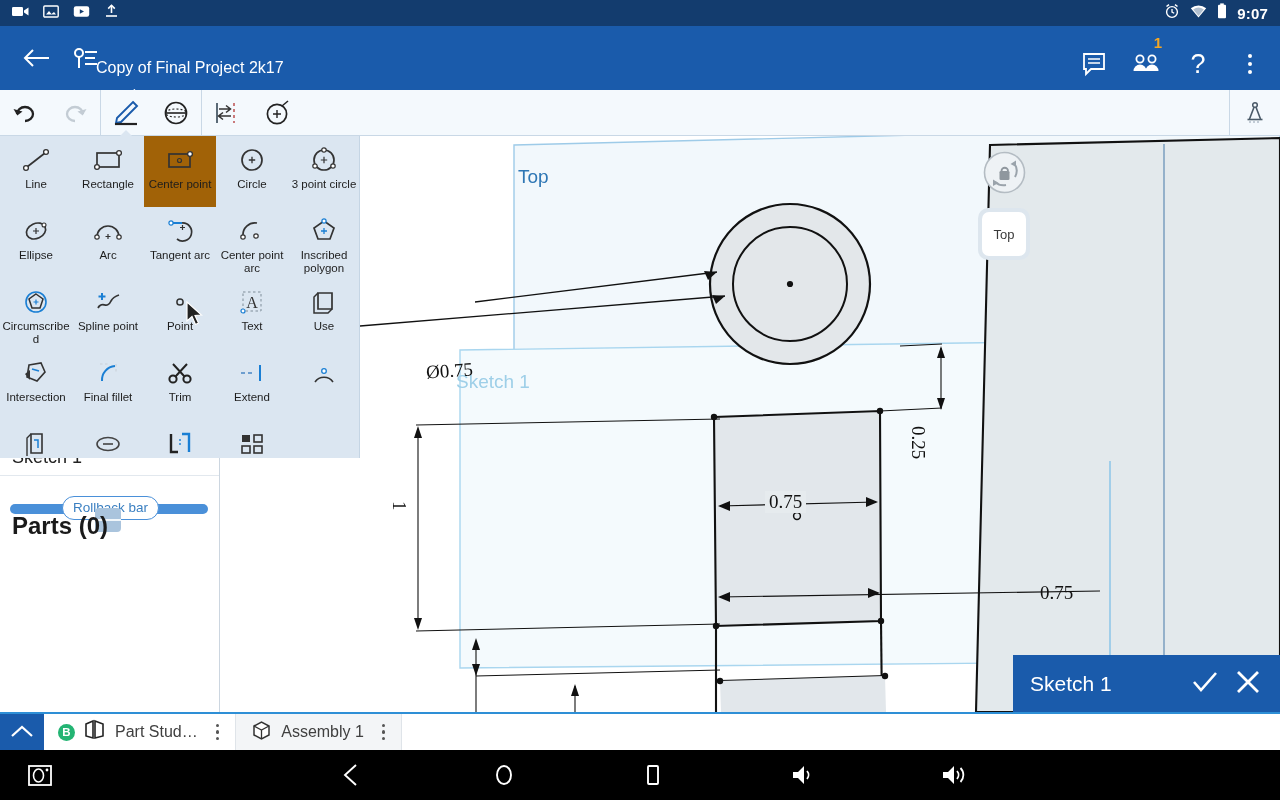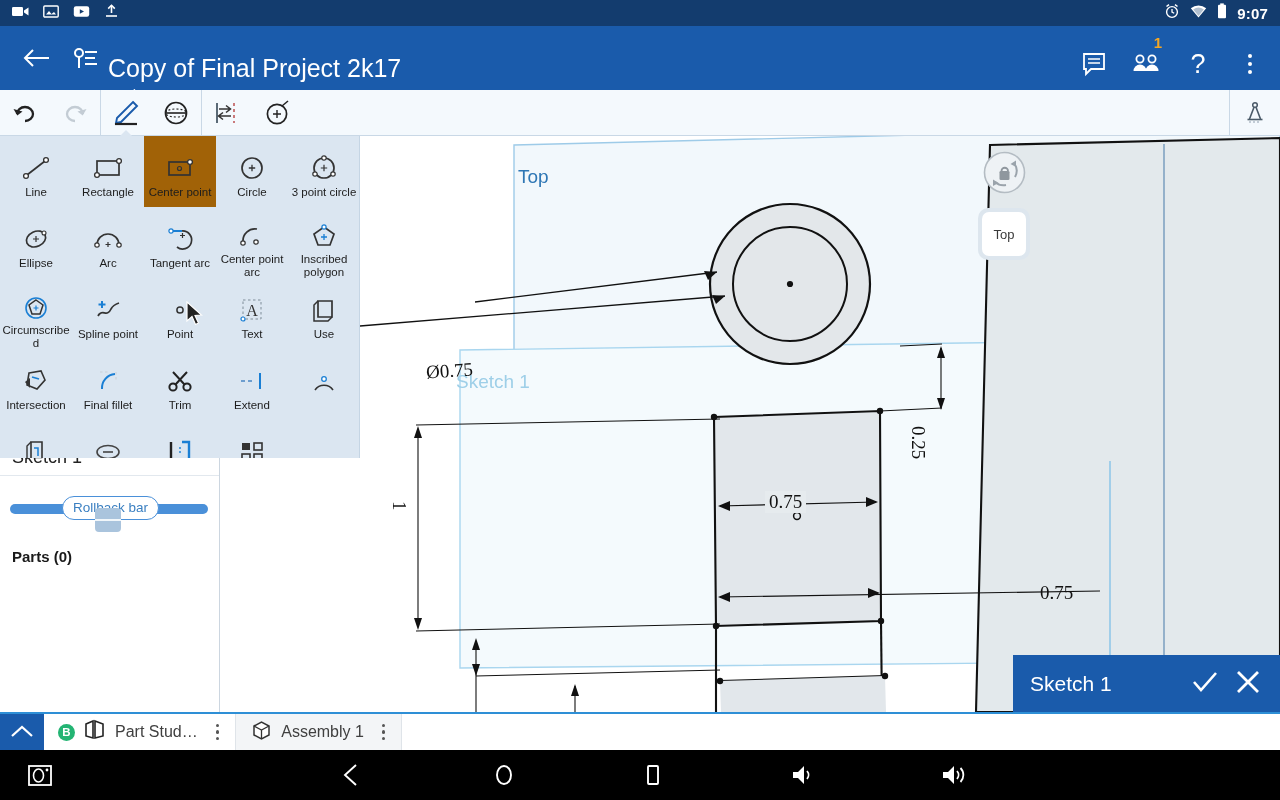--- a/index.html
+++ b/index.html
@@ -26,22 +26,22 @@
   .appbar {
     position: absolute; left: 0; top: 26px; width: 1280px; height: 64px;
     background: #1a5bab; color: #ffffff;
   }
   .appbar .back {
     position: absolute; left: 22px; top: 17px; width: 30px; height: 30px;
     display: flex; align-items: center; justify-content: center;
   }
   .appbar .branchico { position: absolute; left: 70px; top: 16px; width: 32px; height: 32px; }
   .appbar .title {
-    position: absolute; left: 108px; top: 30px;
-    font-size: 25px; line-height: 24px; white-space: nowrap;
+    position: absolute; left: 96px; top: 30px;
+    font-size: 16px; line-height: 24px; white-space: nowrap;
   }
   .appbar .subtitle {
     position: absolute; left: 112px; top: 60px;
     font-size: 15px; color: #dfe8f3;
   }
   .appbar .acts { position: absolute; right: 8px; top: 16px; display: flex; align-items: center; gap: 8px; }
   .appbar .act {
     width: 44px; height: 44px; display: flex; align-items: center; justify-content: center;
     position: relative;
   }
@@ -74,21 +74,21 @@
 
   
   .palette {
     position: absolute; left: 0; top: 136px; width: 360px; height: 322px;
     background: #dbe6f1; overflow: hidden; z-index: 40;
     border-right: 1px solid #c5d5e4;
   }
   .pal-grid { display: grid; grid-template-columns: repeat(5, 72px); }
   .pal-cell {
     width: 72px; height: 71px; display: flex; flex-direction: column;
-    align-items: center; justify-content: flex-start; padding-top: 17px;
+    align-items: center; justify-content: flex-start; padding-top: 9px;
   }
   .pal-cell.sel { background: #a16207; }
   .pal-ico { height: 30px; display: flex; align-items: center; justify-content: center; }
   .pal-lbl {
     font-size: 11.5px; color: #1d1d1d; text-align: center; line-height: 13px;
     margin-top: 3px; width: 70px; word-break: break-word;
   }
 
   
   .leftpanel {
@@ -112,22 +112,22 @@
     background: #ffffff; border: 1px solid #4a90d9; border-radius: 12px;
     color: #3a7fc1; font-size: 13.5px; line-height: 22px;
   }
   .rb-handle {
     position: absolute; left: 95px; top: 12px; width: 26px; height: 24px;
     background: #aac4dd; border-radius: 4px;
     display: flex; align-items: center; justify-content: center;
   }
   .rb-handle i { display:block; width: 10px; height: 1.5px; background:#f1f6fa; margin:1px 0; }
   .parts-hdr {
-    position: absolute; left: 12px; top: 412px;
-    font-size: 15px; font-weight: bold; color: #1a1a1a;
+    position: absolute; left: 12px; top: 376px;
+    font-size: 24px; font-weight: bold; color: #1a1a1a;
   }
 
   
   .canvas {
     position: absolute; left: 220px; top: 136px; width: 1060px; height: 576px;
     background: #ffffff; overflow: hidden;
   }
   .canvas svg { position: absolute; left: 0; top: 0; }
 
   

